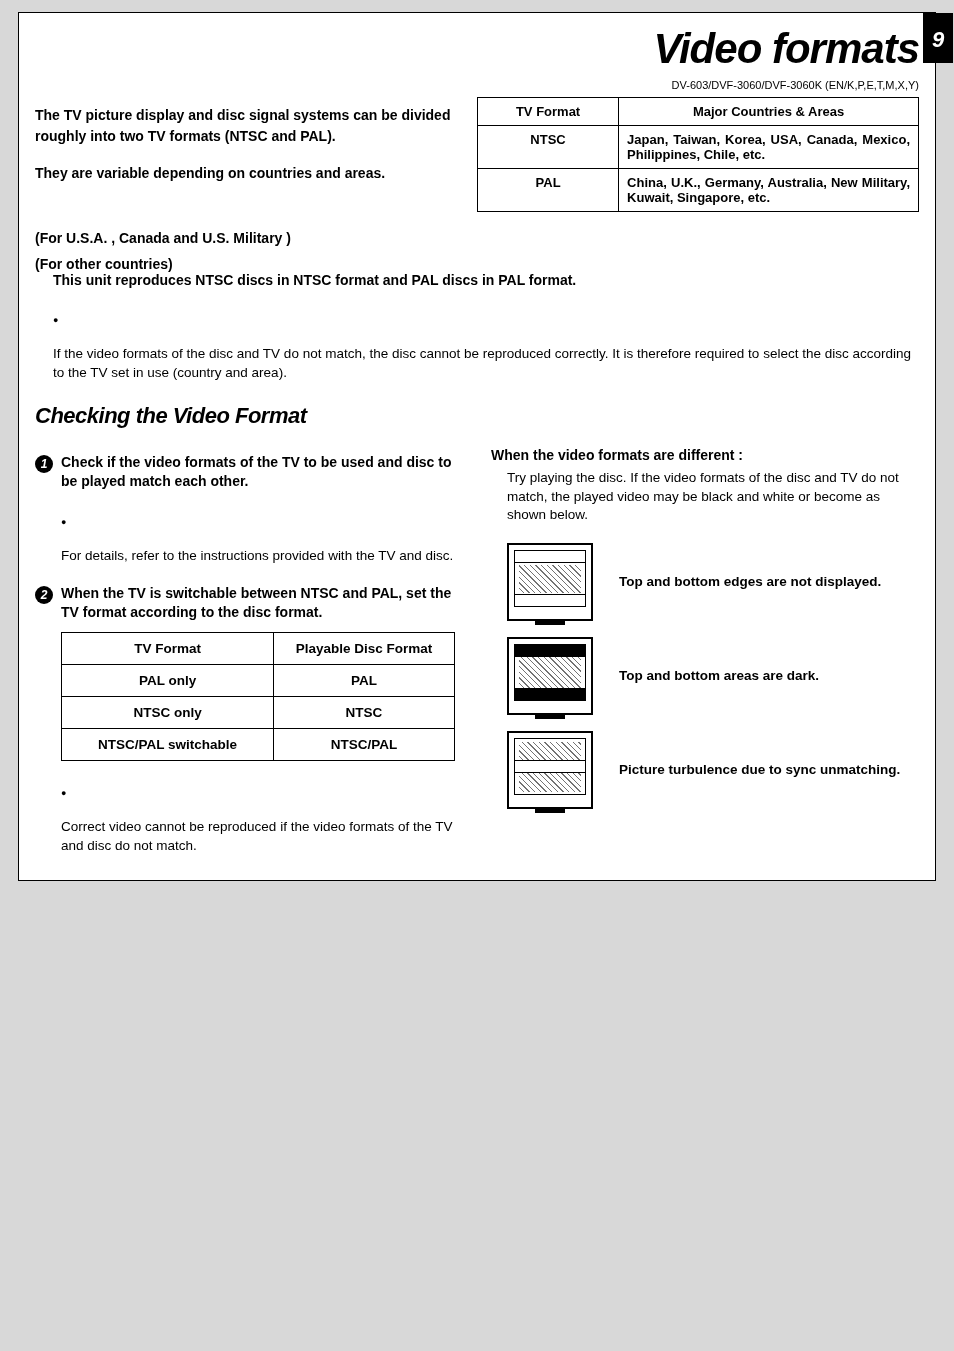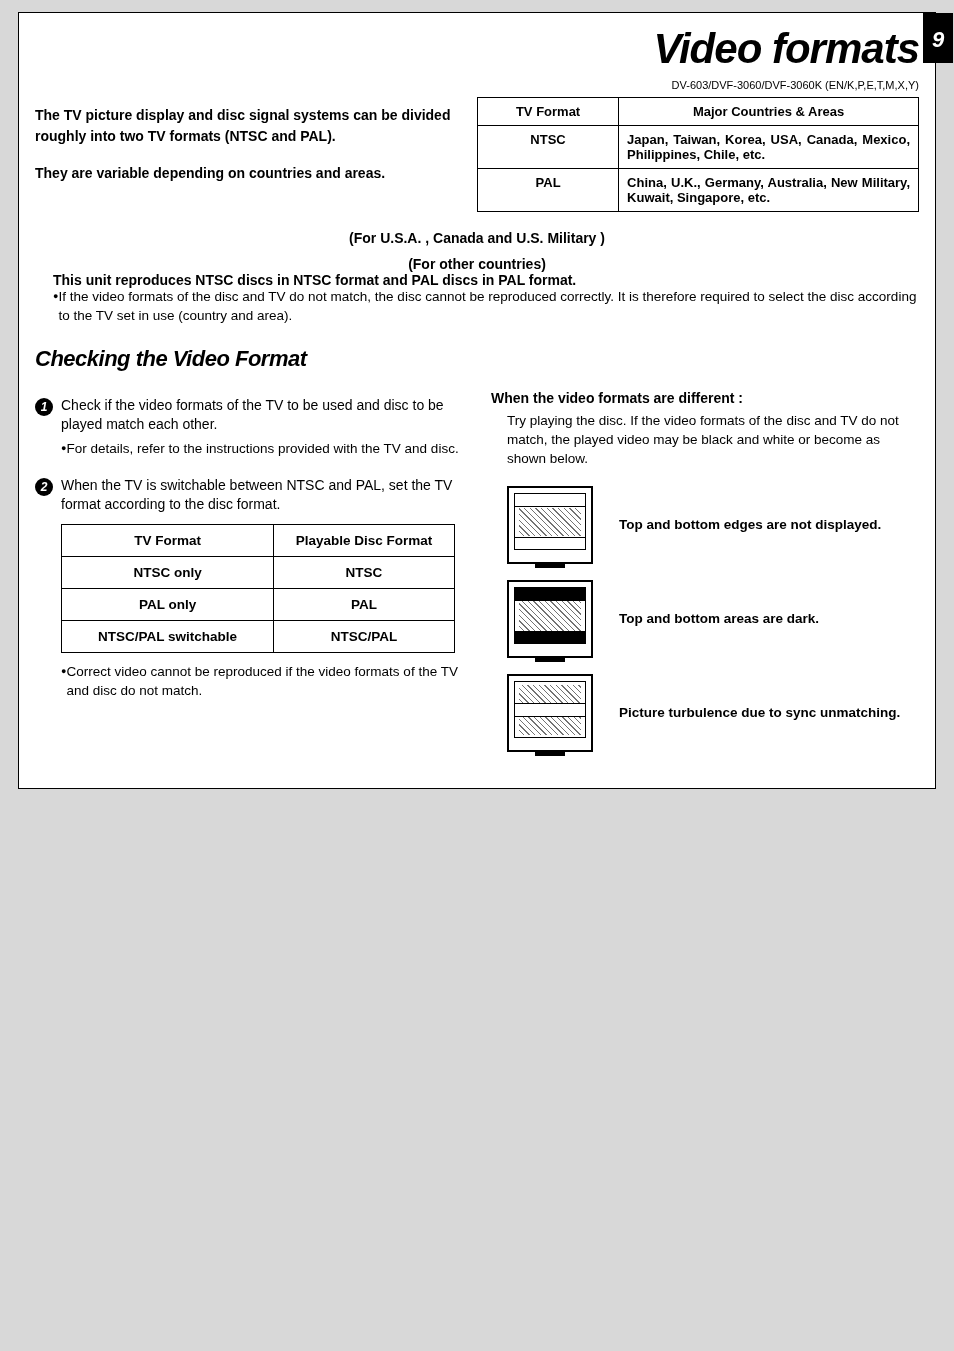--- a/index.html
+++ b/index.html
@@ -91,28 +91,29 @@
     padding: 6px 8px;
     text-align: left;
     vertical-align: top;
   }
   table.formats th {
     font-weight: bold;
     text-align: center;
   }
   table.formats td.center { text-align: center; font-weight: bold; }
   .region-block { margin-top: 18px; }
-  .region-head { font-weight: bold; font-size: 14px; text-align: center; }
+  .region-head { font-weight: bold; font-size: 14px; }
   .region-body { font-weight: bold; font-size: 14px; margin-left: 18px; }
   .bullet-row {
     display: flex;
-    gap: 0;
-    margin: 0 0 4px 18px;
+    gap: 14px;
+    margin: 24px 0 4px 18px;
     font-size: 13.5px;
     line-height: 1.4;
+    flex-direction: column;
   }
   .bullet-dot::before { content: "\25CF"; font-size: 9px; position: relative; top: -2px; }
   .section-title {
     font-weight: bold;
     font-style: italic;
     font-size: 22px;
     margin: 20px 0 4px 0;
     letter-spacing: -0.5px;
   }
   .section-sub {
@@ -133,21 +134,21 @@
     background: #000;
     color: #fff;
     font-weight: bold;
     font-style: italic;
     font-size: 12px;
     text-align: center;
     line-height: 18px;
     margin-top: 2px;
   }
   .step-text {
-    font-weight: normal;
+    font-weight: bold;
     font-size: 14px;
     line-height: 1.35;
   }
   .step-detail {
     font-size: 13.5px;
     line-height: 1.4;
     margin-left: 26px;
   }
   .step-detail .bullet-row { margin-left: 0; }
   table.playable {
@@ -293,26 +294,26 @@
           <div class="step-text">When the TV is switchable between NTSC and PAL, set the TV format according to the disc format.</div>
         </div>
 
         <table class="playable">
           <tbody>
               <tr>
             <th style="width:54%;">TV Format</th>
             <th>Playable Disc Format</th>
           </tr>
           <tr>
+            <td>PAL only</td>
+            <td>PAL</td>
+          </tr>
+          <tr>
             <td>NTSC only</td>
             <td>NTSC</td>
-          </tr>
-          <tr>
-            <td>PAL only</td>
-            <td>PAL</td>
           </tr>
           <tr>
             <td>NTSC/PAL switchable</td>
             <td>NTSC/PAL</td>
           </tr>
         </tbody>
           </table>
 
         <div class="bullet-row" style="margin-left:26px;">
           <span class="bullet-dot"></span>

